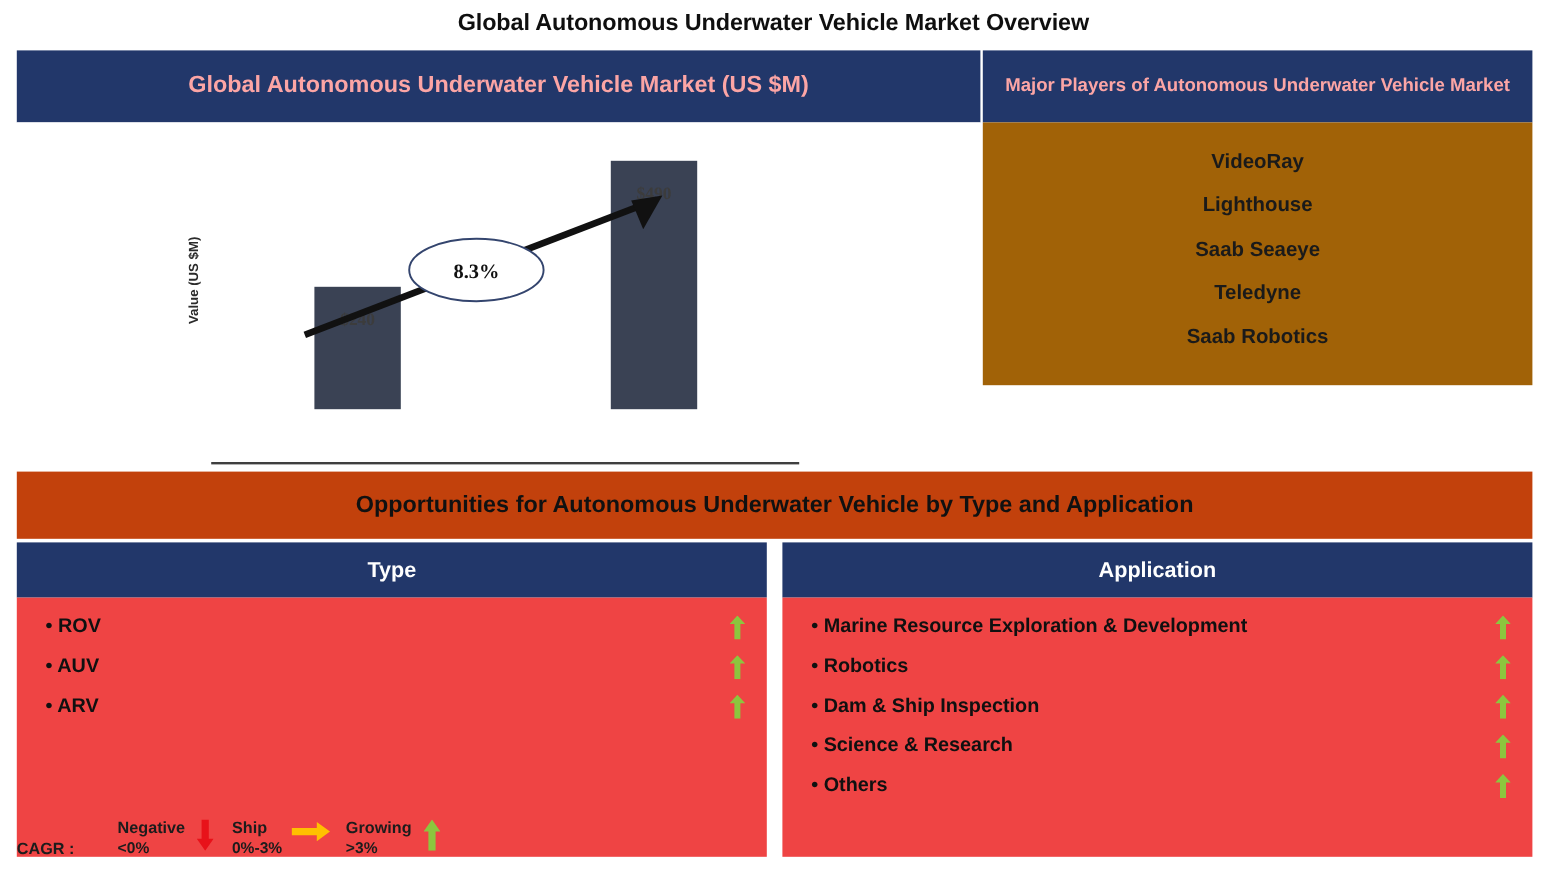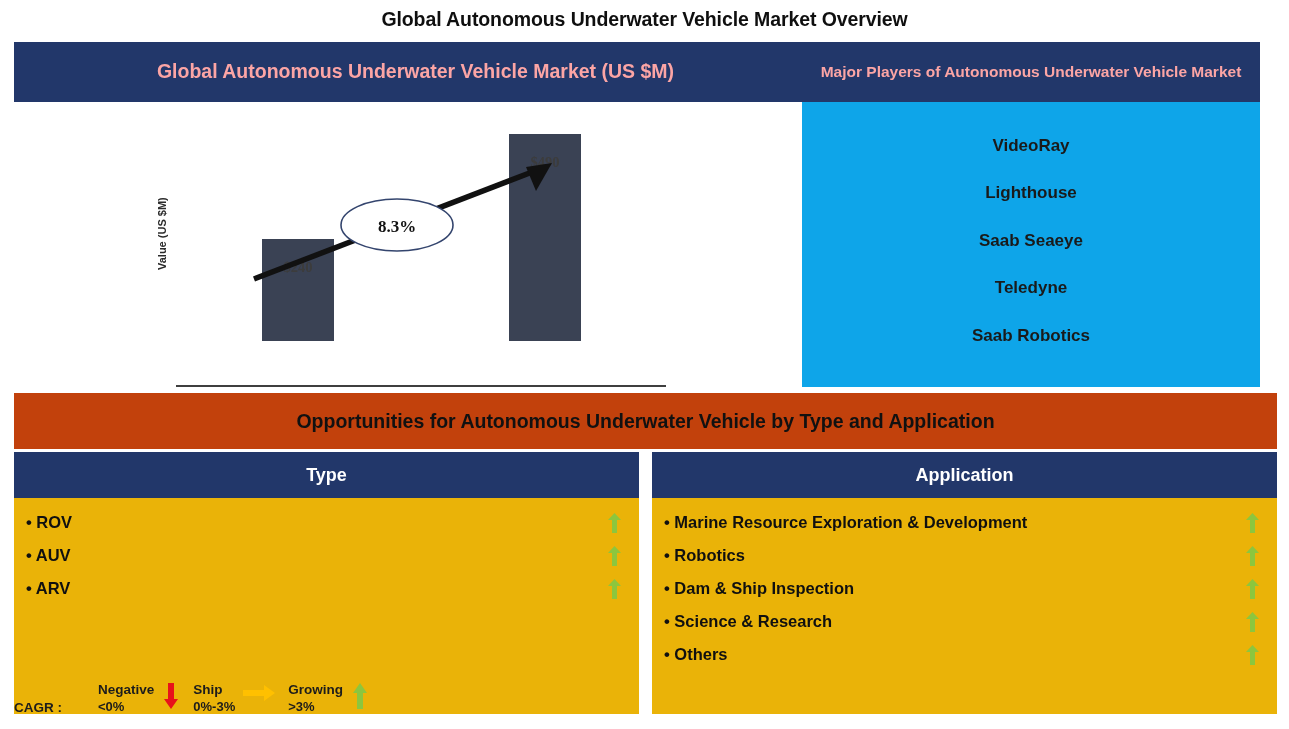--- a/index.html
+++ b/index.html
@@ -33,21 +33,21 @@
     width: 1263px; height: 345px;
   }
 
   .panel-left {
     position: absolute;
     left: 0; top: 0;
     width: 803px; height: 345px;
   }
   .panel-right {
     position: absolute;
-    left: 788px; top: 0;
+    left: 805px; top: 0;
     width: 458px; height: 345px;
   }
 
   .band {
     background: #22376a;
     color: #fca5a5;
     font-weight: bold;
     display: flex;
     align-items: center;
     justify-content: center;
@@ -64,22 +64,22 @@
     padding: 0 14px;
     box-sizing: border-box;
   }
 
   .panel-body-left {
     height: 285px;
     background: #ffffff;
     position: relative;
   }
   .panel-body-right {
-    height: 285px;
-    background: #0ea5e9;
+    height: 219px;
+    background: #a16207;
     position: relative;
   }
 
   
   .players {
     position: absolute;
     left: 0; top: 0; right: 0; bottom: 0;
     display: flex;
     flex-direction: column;
     justify-content: space-evenly;
@@ -203,23 +203,23 @@
     background: #22376a;
     color: #ffffff;
     height: 46px;
     display: flex;
     align-items: center;
     justify-content: center;
     font-size: 18px;
     font-weight: bold;
   }
   .col-body {
-    background: #eab308;
+    background: #ef4444;
     height: 216px;
-    padding: 8px 0 0 0;
+    padding: 8px 0 0 12px;
     box-sizing: border-box;
   }
   .opp-item {
     display: flex;
     align-items: center;
     justify-content: space-between;
     padding: 0 14px 0 12px;
     height: 33px;
     box-sizing: border-box;
   }

